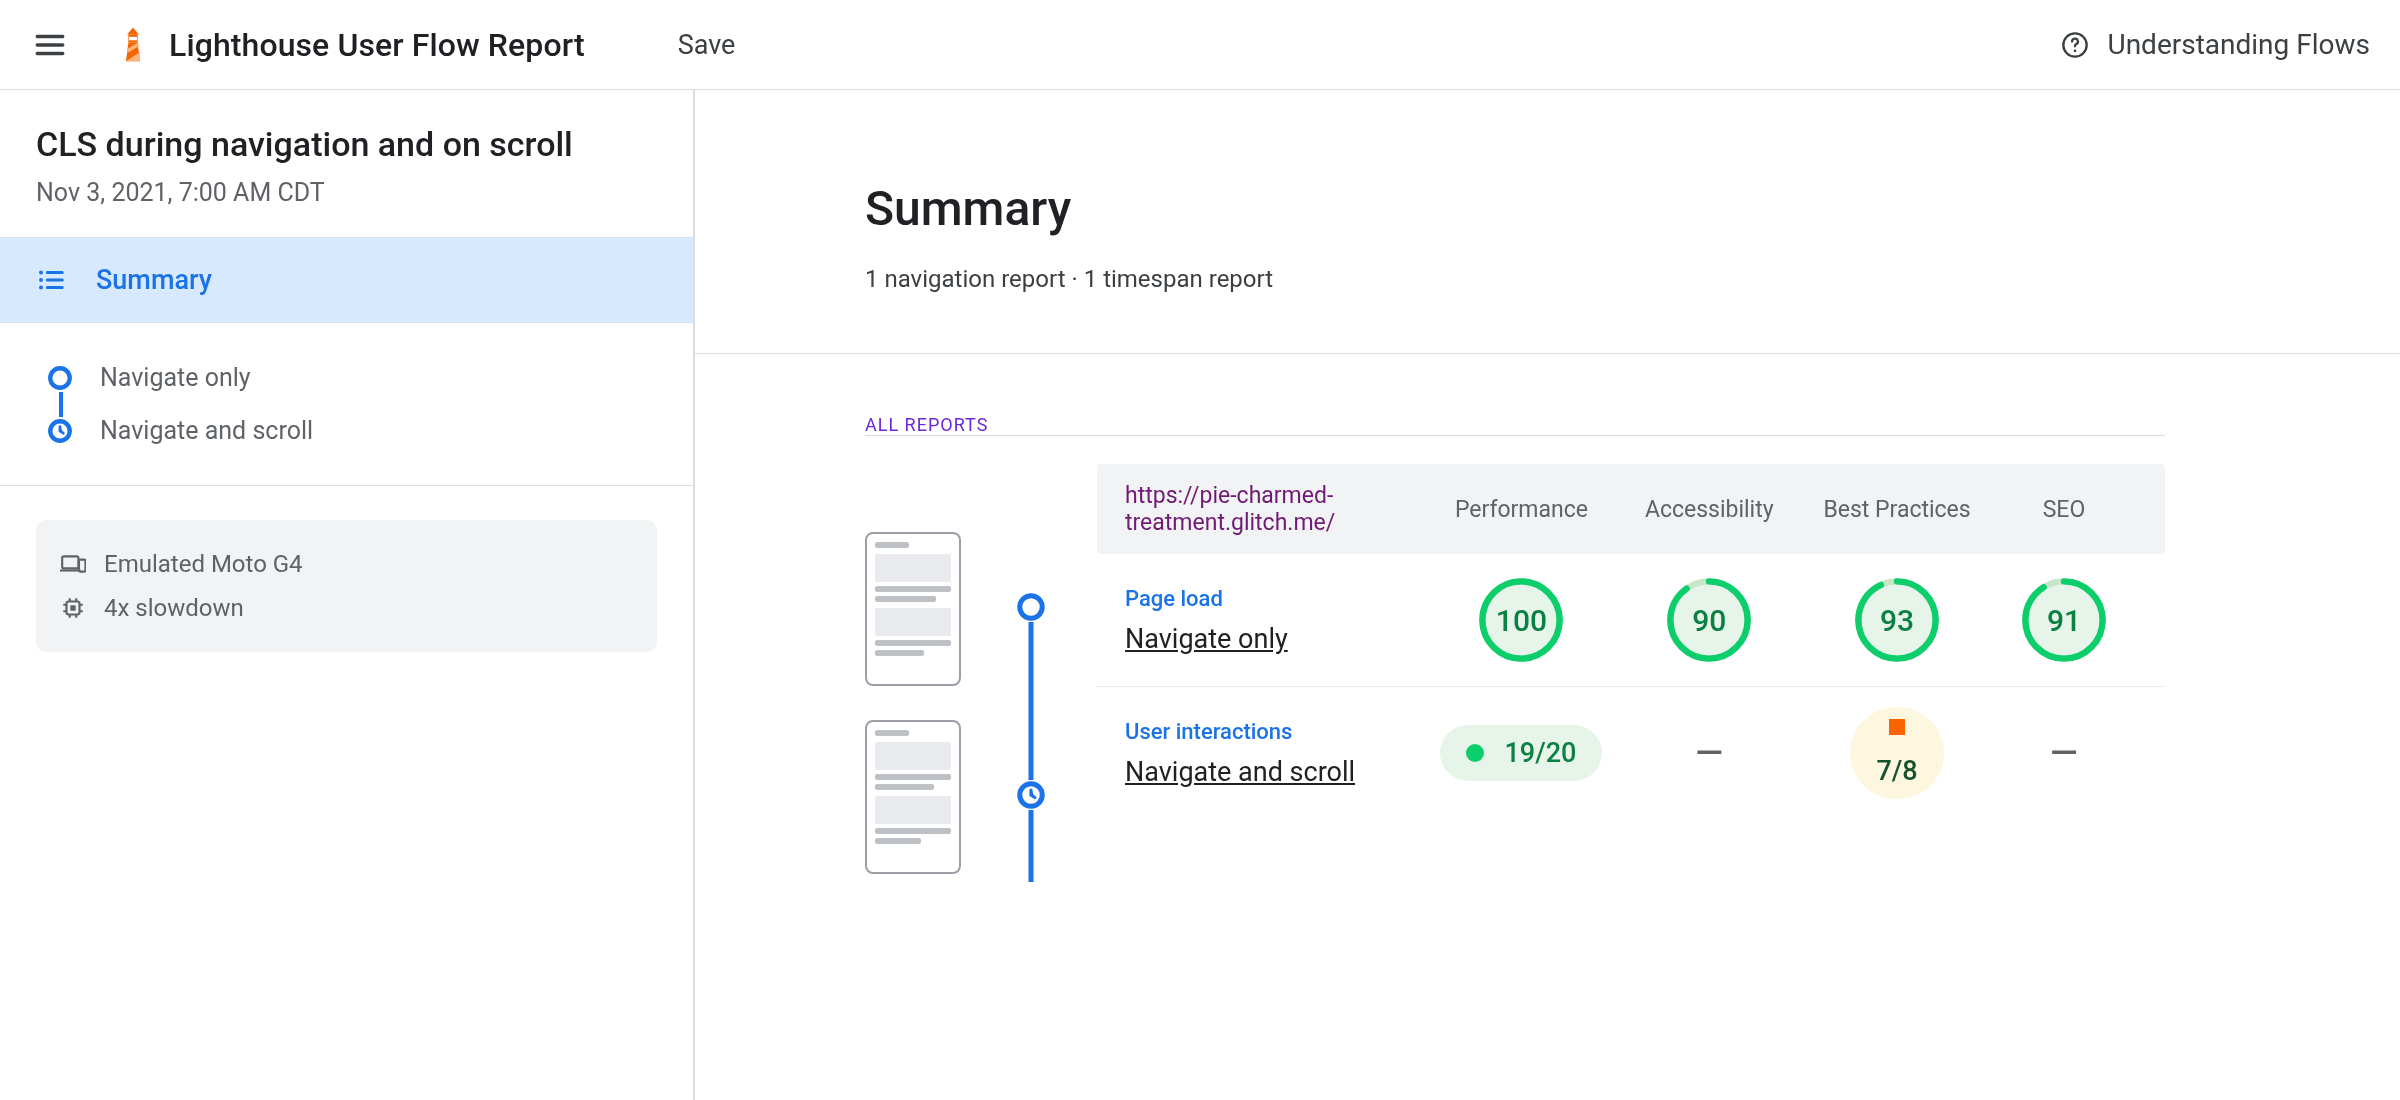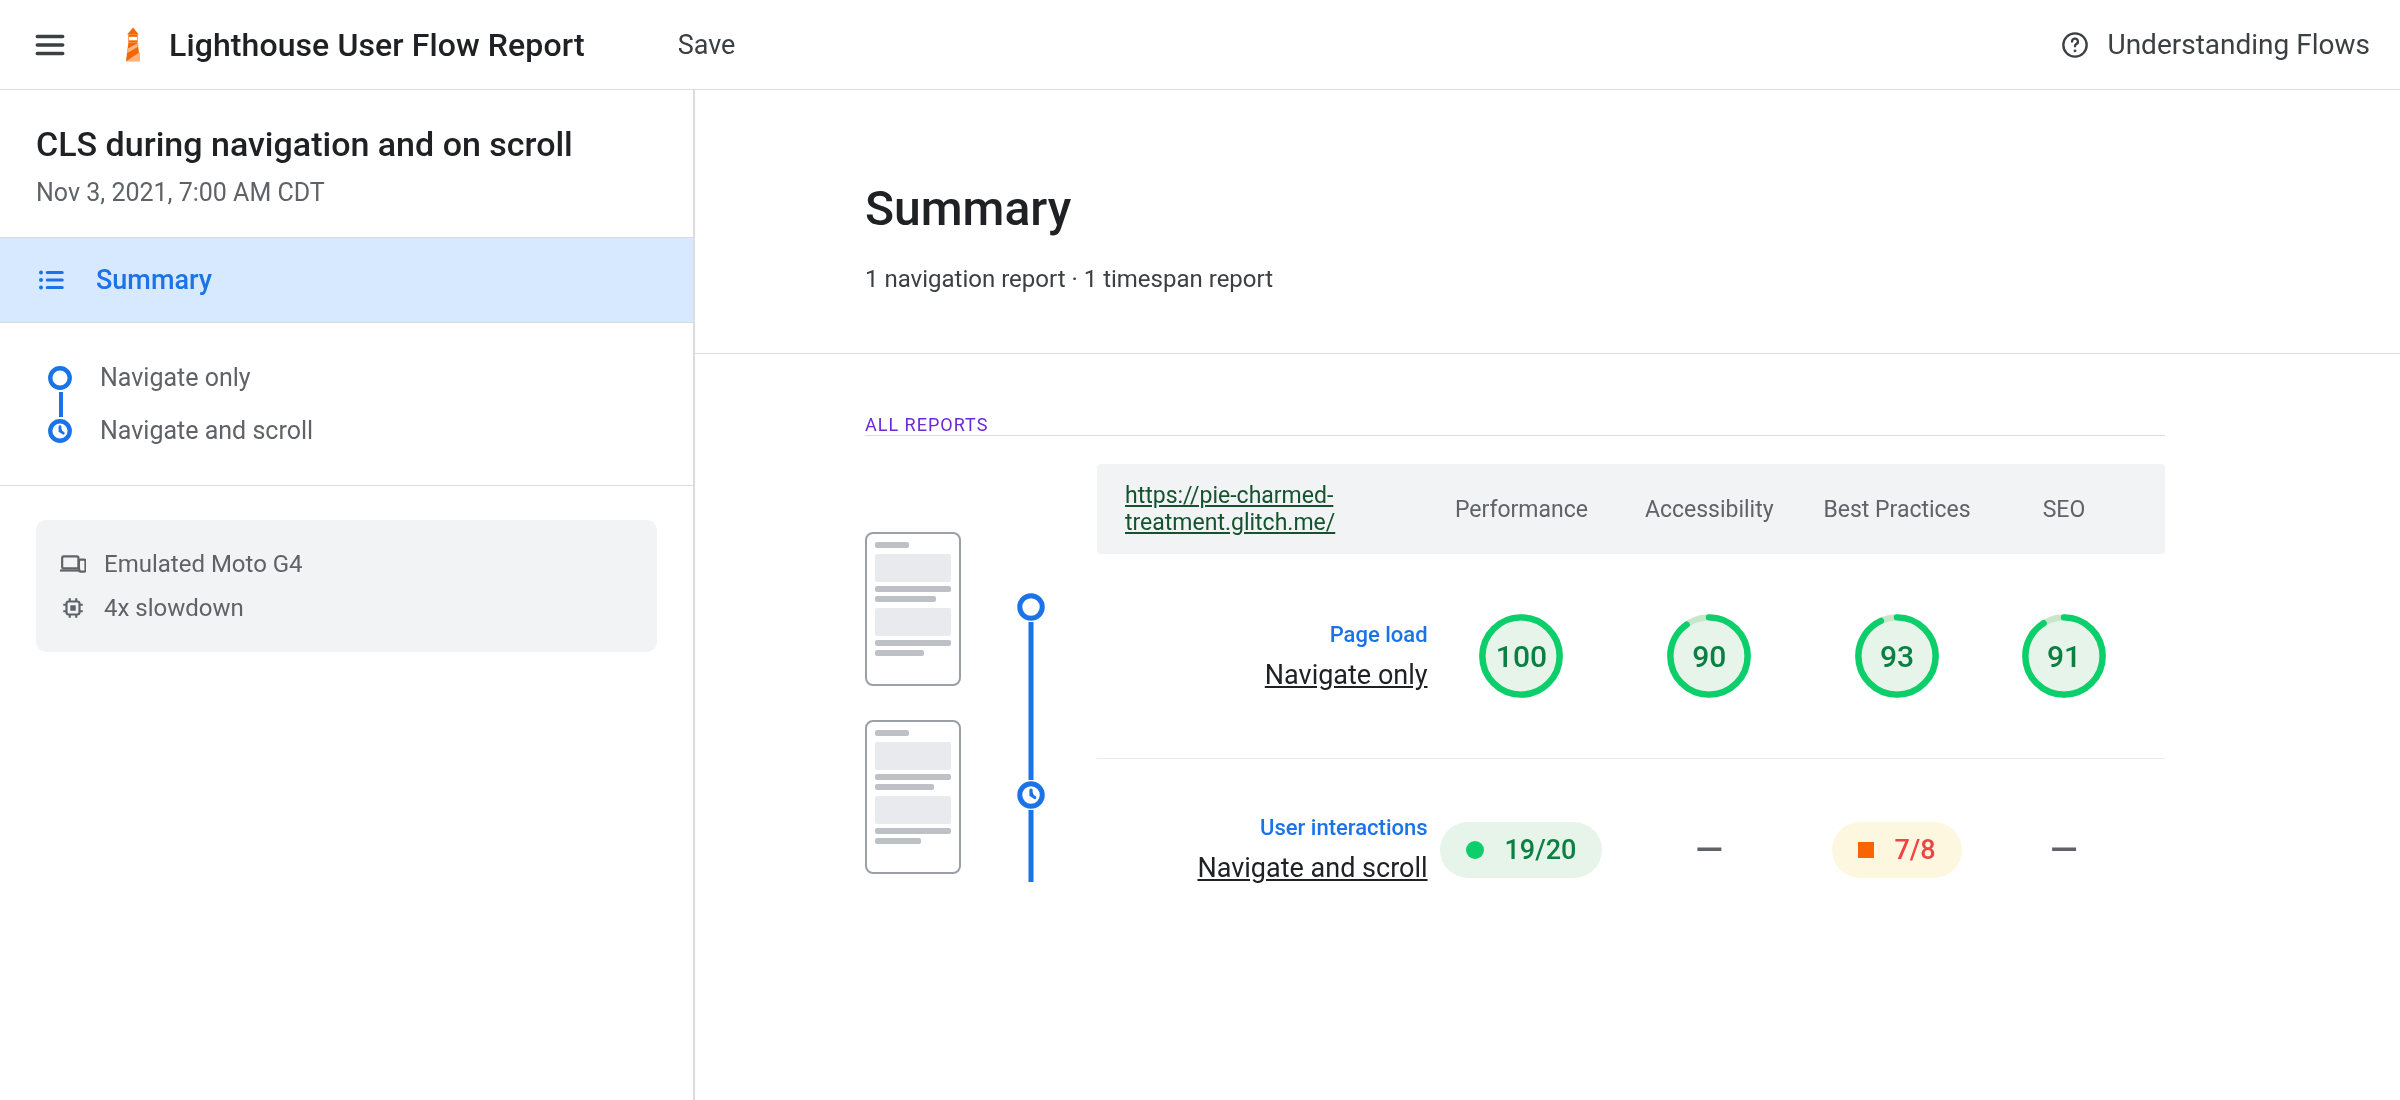--- a/index.html
+++ b/index.html
@@ -70,42 +70,42 @@
   .thumb .bar { height: 6px; background:#bdc1c6; border-radius:2px; }
   .thumb .bar.short { width: 45%; }
   .thumb .blk { height: 28px; background:#e8eaed; border-radius:2px; margin-top:2px; }
 
   .marker-col { width: 36px; flex:0 0 36px; position:relative; display:flex; flex-direction:column; align-items:center; padding-top: 128px; }
   .marker-col .line { position:absolute; top:140px; bottom:86px; left:50%; width:5px; background:#1a73e8; transform:translateX(-50%); }
   .marker-col .node { width:30px; height:30px; background:#fff; position:relative; z-index:1; margin-bottom: 158px; }
 
   .table { flex:1; }
   .thead { display:grid; grid-template-columns: 1.45fr 0.9fr 0.9fr 0.9fr 0.7fr; align-items:center; background:#f1f3f4; padding: 18px 28px; border-radius:4px; }
-  .thead .url { font-size:23px; color:#14532d; text-decoration: underline; cursor:pointer; }
+  .thead .url { font-size:23px; color:#701a75; cursor:pointer; }
   .thead .col { font-size:23px; color:#5f6368; text-align:center; }
 
-  .trow { display:grid; grid-template-columns: 1.45fr 0.9fr 0.9fr 0.9fr 0.7fr; align-items:center; padding: 56px 28px; border-bottom:1px solid #e8eaed;text-align:right; }
+  .trow { display:grid; grid-template-columns: 1.45fr 0.9fr 0.9fr 0.9fr 0.7fr; align-items:center; padding: 20px 28px; border-bottom:1px solid #e8eaed; }
   .trow:last-child { border-bottom:none; }
   .trow .name-cell .kind { font-size:22px; color:#1a73e8; font-weight:500; margin-bottom: 12px; }
   .trow .name-cell .step-name { font-size:27px; color:#202124; text-decoration: underline; cursor:pointer; }
   .score-cell { display:flex; justify-content:center; }
 
   
   .gauge { width: 92px; height:92px; position:relative; }
   .gauge svg { width:100%; height:100%; transform: rotate(-90deg); }
   .gauge .bg { fill:none; stroke:#c8e6c9; stroke-width:7; }
   .gauge .fg { fill:none; stroke:#0cce6b; stroke-width:7; stroke-linecap:round; }
   .gauge .fill { fill:#e6f4ea; }
   .gauge-label { position:absolute; inset:0; display:flex; align-items:center; justify-content:center; font-size:30px; font-weight:500; color:#0b8043; }
 
   
   .badge { display:inline-flex; align-items:center; gap:20px; padding: 12px 26px; border-radius: 999px; font-size:27px; font-weight:500; }
   .badge.green { background:#e6f4ea; color:#0b8043; }
   .badge.green .dot { width:18px; height:18px; border-radius:50%; background:#0cce6b; }
-  .badge.orange { background:#fef7e0; color:#ef4444; }
+  .badge.orange { background:#fef7e0; color:#14532d;flex-direction:column; }
   .badge.orange .sq { width:16px; height:16px; background:#fa6400; }
   .dash { font-size:36px; color:#5f6368; font-weight:500; }
 
   
   .ic { display:inline-flex; align-items:center; justify-content:center; }
 </style>
 </head>
 <body>
 
 <div class="topbar">

